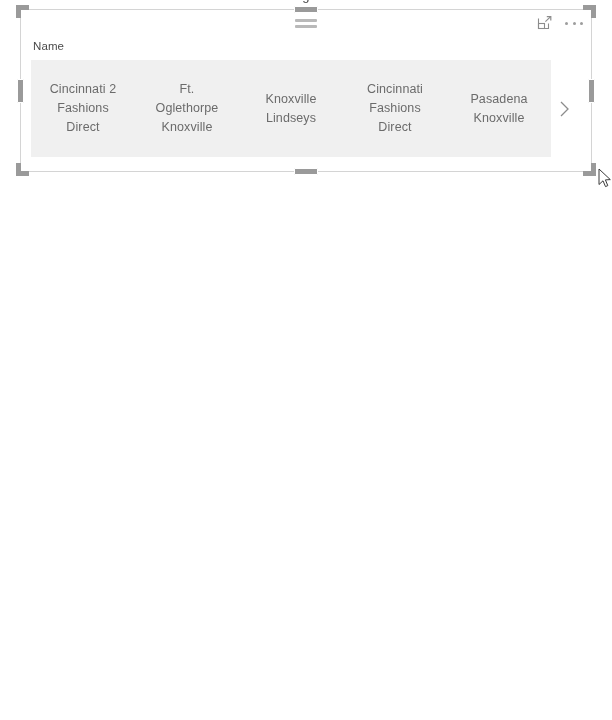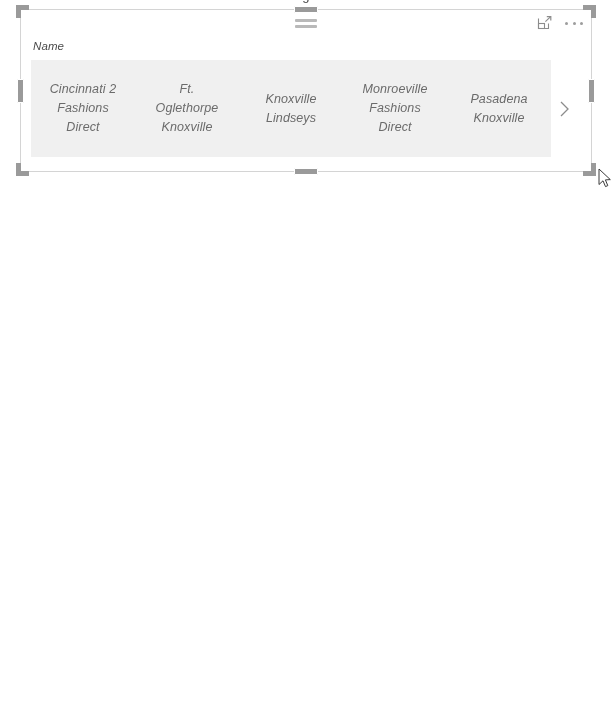--- a/index.html
+++ b/index.html
@@ -31,21 +31,20 @@
     letter-spacing: .2px;
   }
 
   
   .visual-wrap {
     position: absolute;
     left: 20px;
     top: 9px;
     width: 572px;
     height: 163px;
-    font-style: italic;
   }
   .visual-frame {
     position: absolute;
     inset: 0;
     background: #ffffff;
     border: 1px solid #d4d4d4;
     box-sizing: border-box;
   }
 
   
@@ -266,21 +265,21 @@
 Fashions
 Direct</div>
 
       <div class="tile">Ft.
 Oglethorpe
 Knoxville</div>
 
       <div class="tile">Knoxville
 Lindseys</div>
 
-      <div class="tile">Monroeville
+      <div class="tile">Cincinnati
 Fashions
 Direct</div>
 
       <div class="tile">Pasadena
 Knoxville</div>
 
       <div class="pager-next">
         <svg width="13" height="20" viewBox="0 0 13 20">
           <path d="M3 3 L10 10 L3 17" fill="none" stroke="#8c8c8c" stroke-width="1.3"></path>
         </svg>

